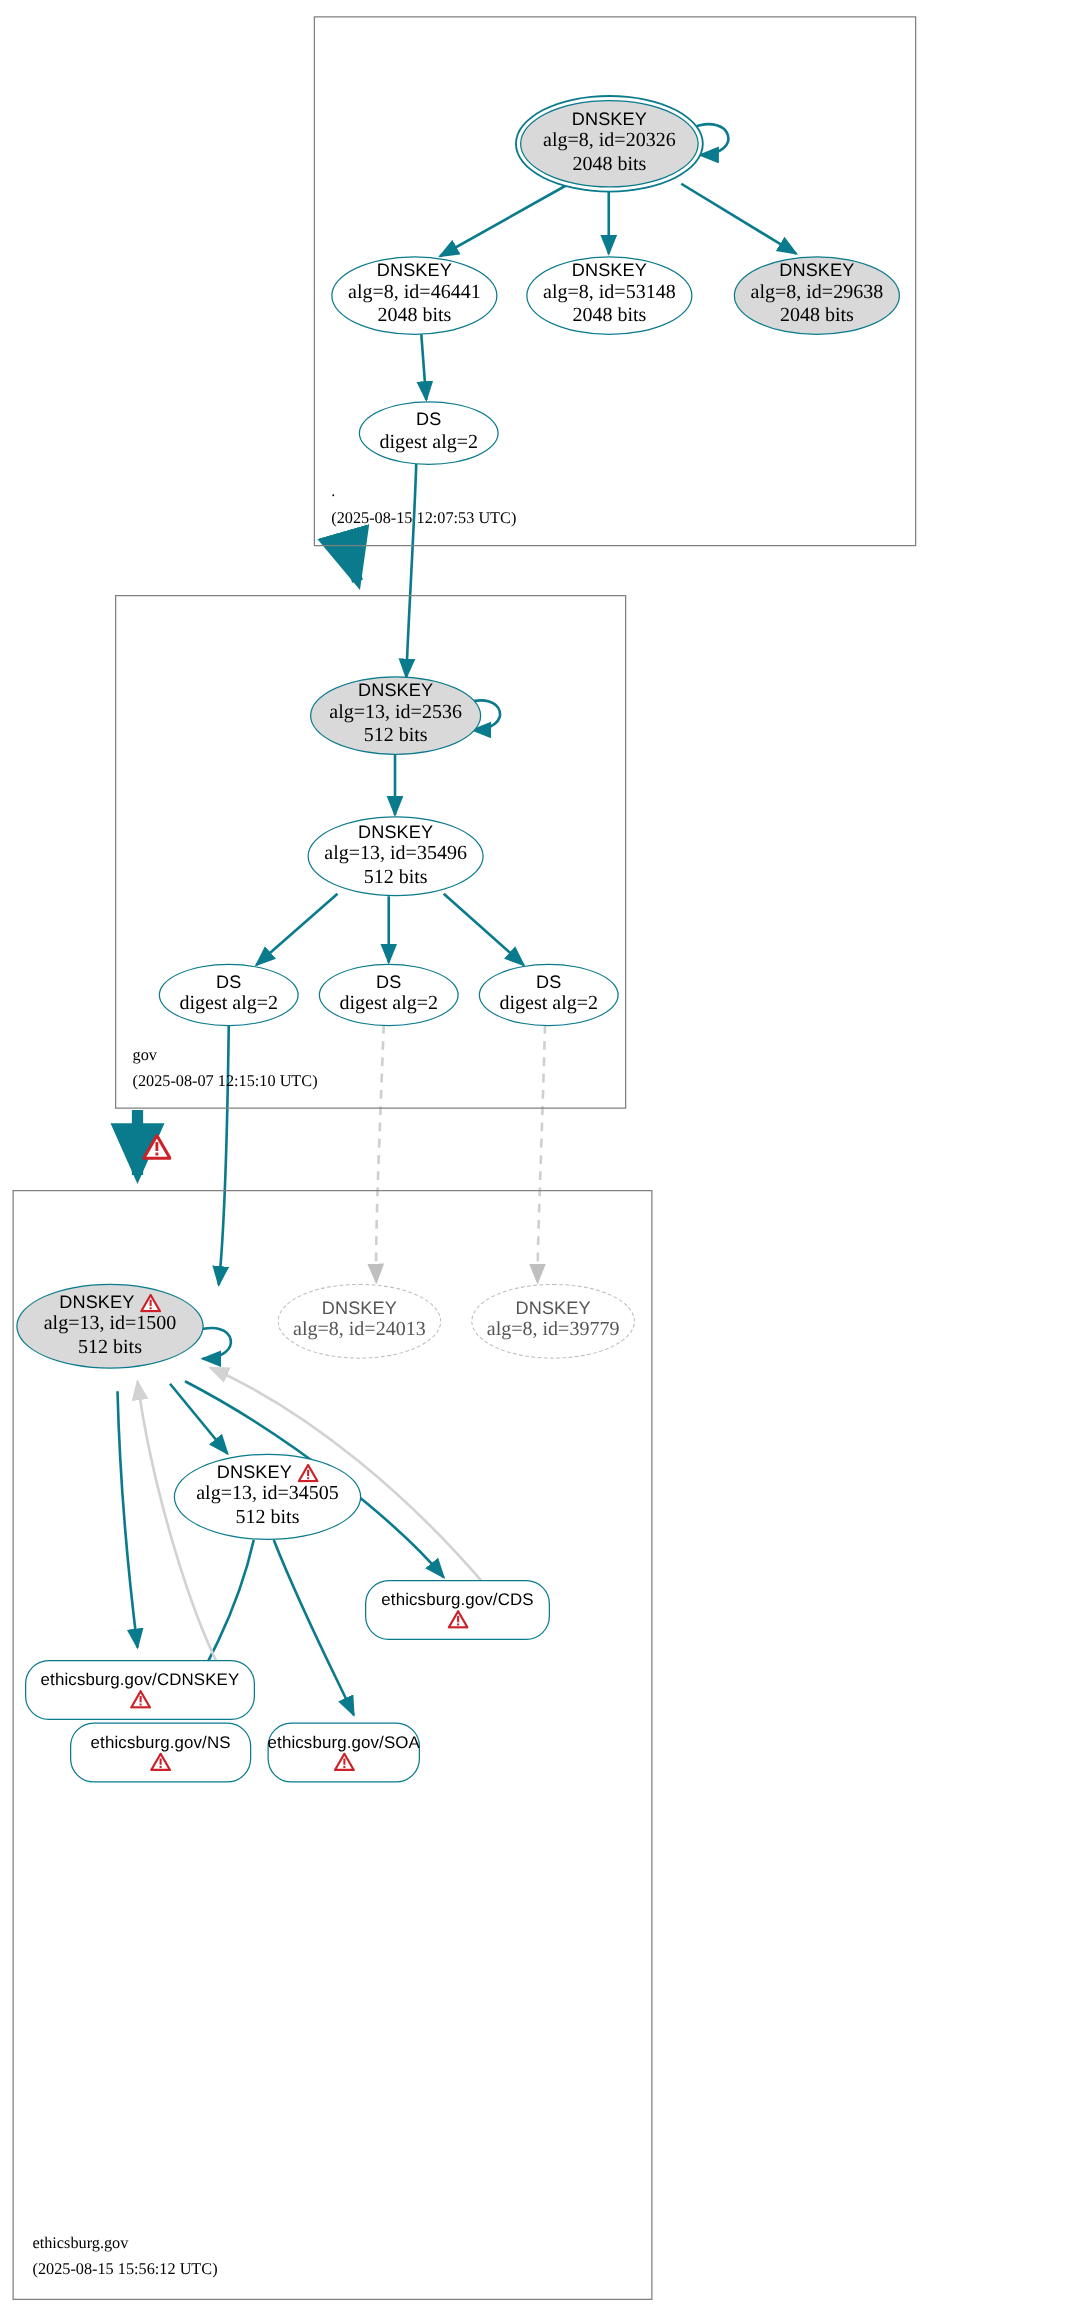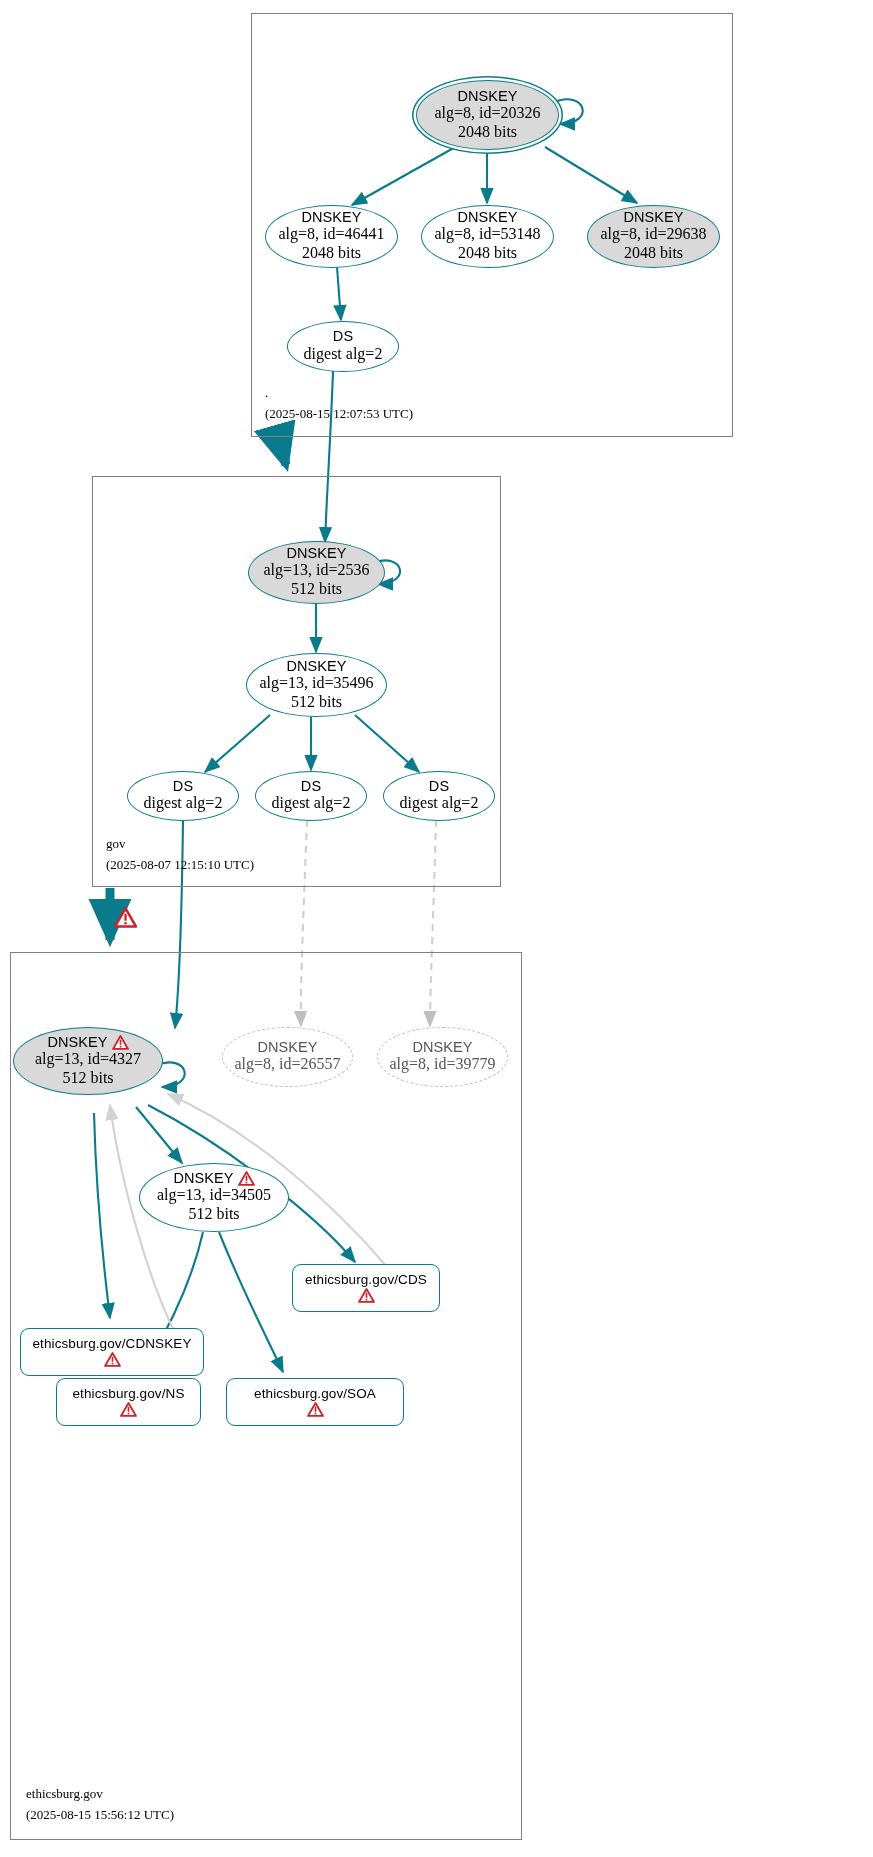--- a/index.html
+++ b/index.html
@@ -50,21 +50,21 @@
   .ellipse.filled { background: #d9d9d9; }
   .ellipse.double {
     box-shadow: 0 0 0 2.5px #ffffff, 0 0 0 4px #0a7b8c;
   }
   .ellipse.dashed {
     border: 1.6px dashed #bfbfbf;
     background: #ffffff;
   }
   .rrset {
     border: 1.8px solid #0a7b8c;
-    border-radius: 9px;
+    border-radius: 19px;
     background: #ffffff;
   }
   .n-title {
     font-family: "Liberation Sans", sans-serif;
     font-size: 14.5px;
     line-height: 1.05;
     letter-spacing: .1px;
     white-space: nowrap;
   }
   .n-title.sm { font-size: 13.5px; }
@@ -241,27 +241,27 @@
     <div class="titlerow">
       <span class="n-title">DNSKEY</span>
       <span class="warn">
         <svg viewBox="0 0 24 22" width="17" height="15">
           <path d="M12 1.5 L23 20.5 L1 20.5 Z" fill="#ffffff" stroke="#cc2128" stroke-width="2.6" stroke-linejoin="round"></path>
           <rect x="10.8" y="7" width="2.4" height="7.4" fill="#cc2128"></rect>
           <rect x="10.8" y="15.8" width="2.4" height="2.4" fill="#cc2128"></rect>
         </svg>
       </span>
     </div>
-    <div class="n-sub">alg=13, id=4327</div>
+    <div class="n-sub">alg=13, id=1500</div>
     <div class="n-sub">512 bits</div>
   </div>
 
   <div class="node ellipse dashed" style="left:222px; top:1027px; width:131px; height:60px;">
     <div class="n-title">DNSKEY</div>
-    <div class="n-sub">alg=8, id=26557</div>
+    <div class="n-sub">alg=8, id=24013</div>
   </div>
 
   <div class="node ellipse dashed" style="left:377px; top:1027px; width:131px; height:60px;">
     <div class="n-title">DNSKEY</div>
     <div class="n-sub">alg=8, id=39779</div>
   </div>
 
   <div class="node ellipse" style="left:139px; top:1163px; width:150px; height:69px;">
     <div class="titlerow">
       <span class="n-title">DNSKEY</span>
@@ -303,21 +303,21 @@
     <div class="n-title sm">ethicsburg.gov/NS</div>
     <span class="warn below">
       <svg viewBox="0 0 24 22" width="17" height="15">
         <path d="M12 1.5 L23 20.5 L1 20.5 Z" fill="#ffffff" stroke="#cc2128" stroke-width="2.6" stroke-linejoin="round"></path>
         <rect x="10.8" y="7" width="2.4" height="7.4" fill="#cc2128"></rect>
         <rect x="10.8" y="15.8" width="2.4" height="2.4" fill="#cc2128"></rect>
       </svg>
     </span>
   </div>
 
-  <div class="node rrset" style="left:214px; top:1378px; width:178px; height:48px;margin-left:12px;">
+  <div class="node rrset" style="left:214px; top:1378px; width:122px; height:48px;">
     <div class="n-title sm">ethicsburg.gov/SOA</div>
     <span class="warn below">
       <svg viewBox="0 0 24 22" width="17" height="15">
         <path d="M12 1.5 L23 20.5 L1 20.5 Z" fill="#ffffff" stroke="#cc2128" stroke-width="2.6" stroke-linejoin="round"></path>
         <rect x="10.8" y="7" width="2.4" height="7.4" fill="#cc2128"></rect>
         <rect x="10.8" y="15.8" width="2.4" height="2.4" fill="#cc2128"></rect>
       </svg>
     </span>
   </div>
 

